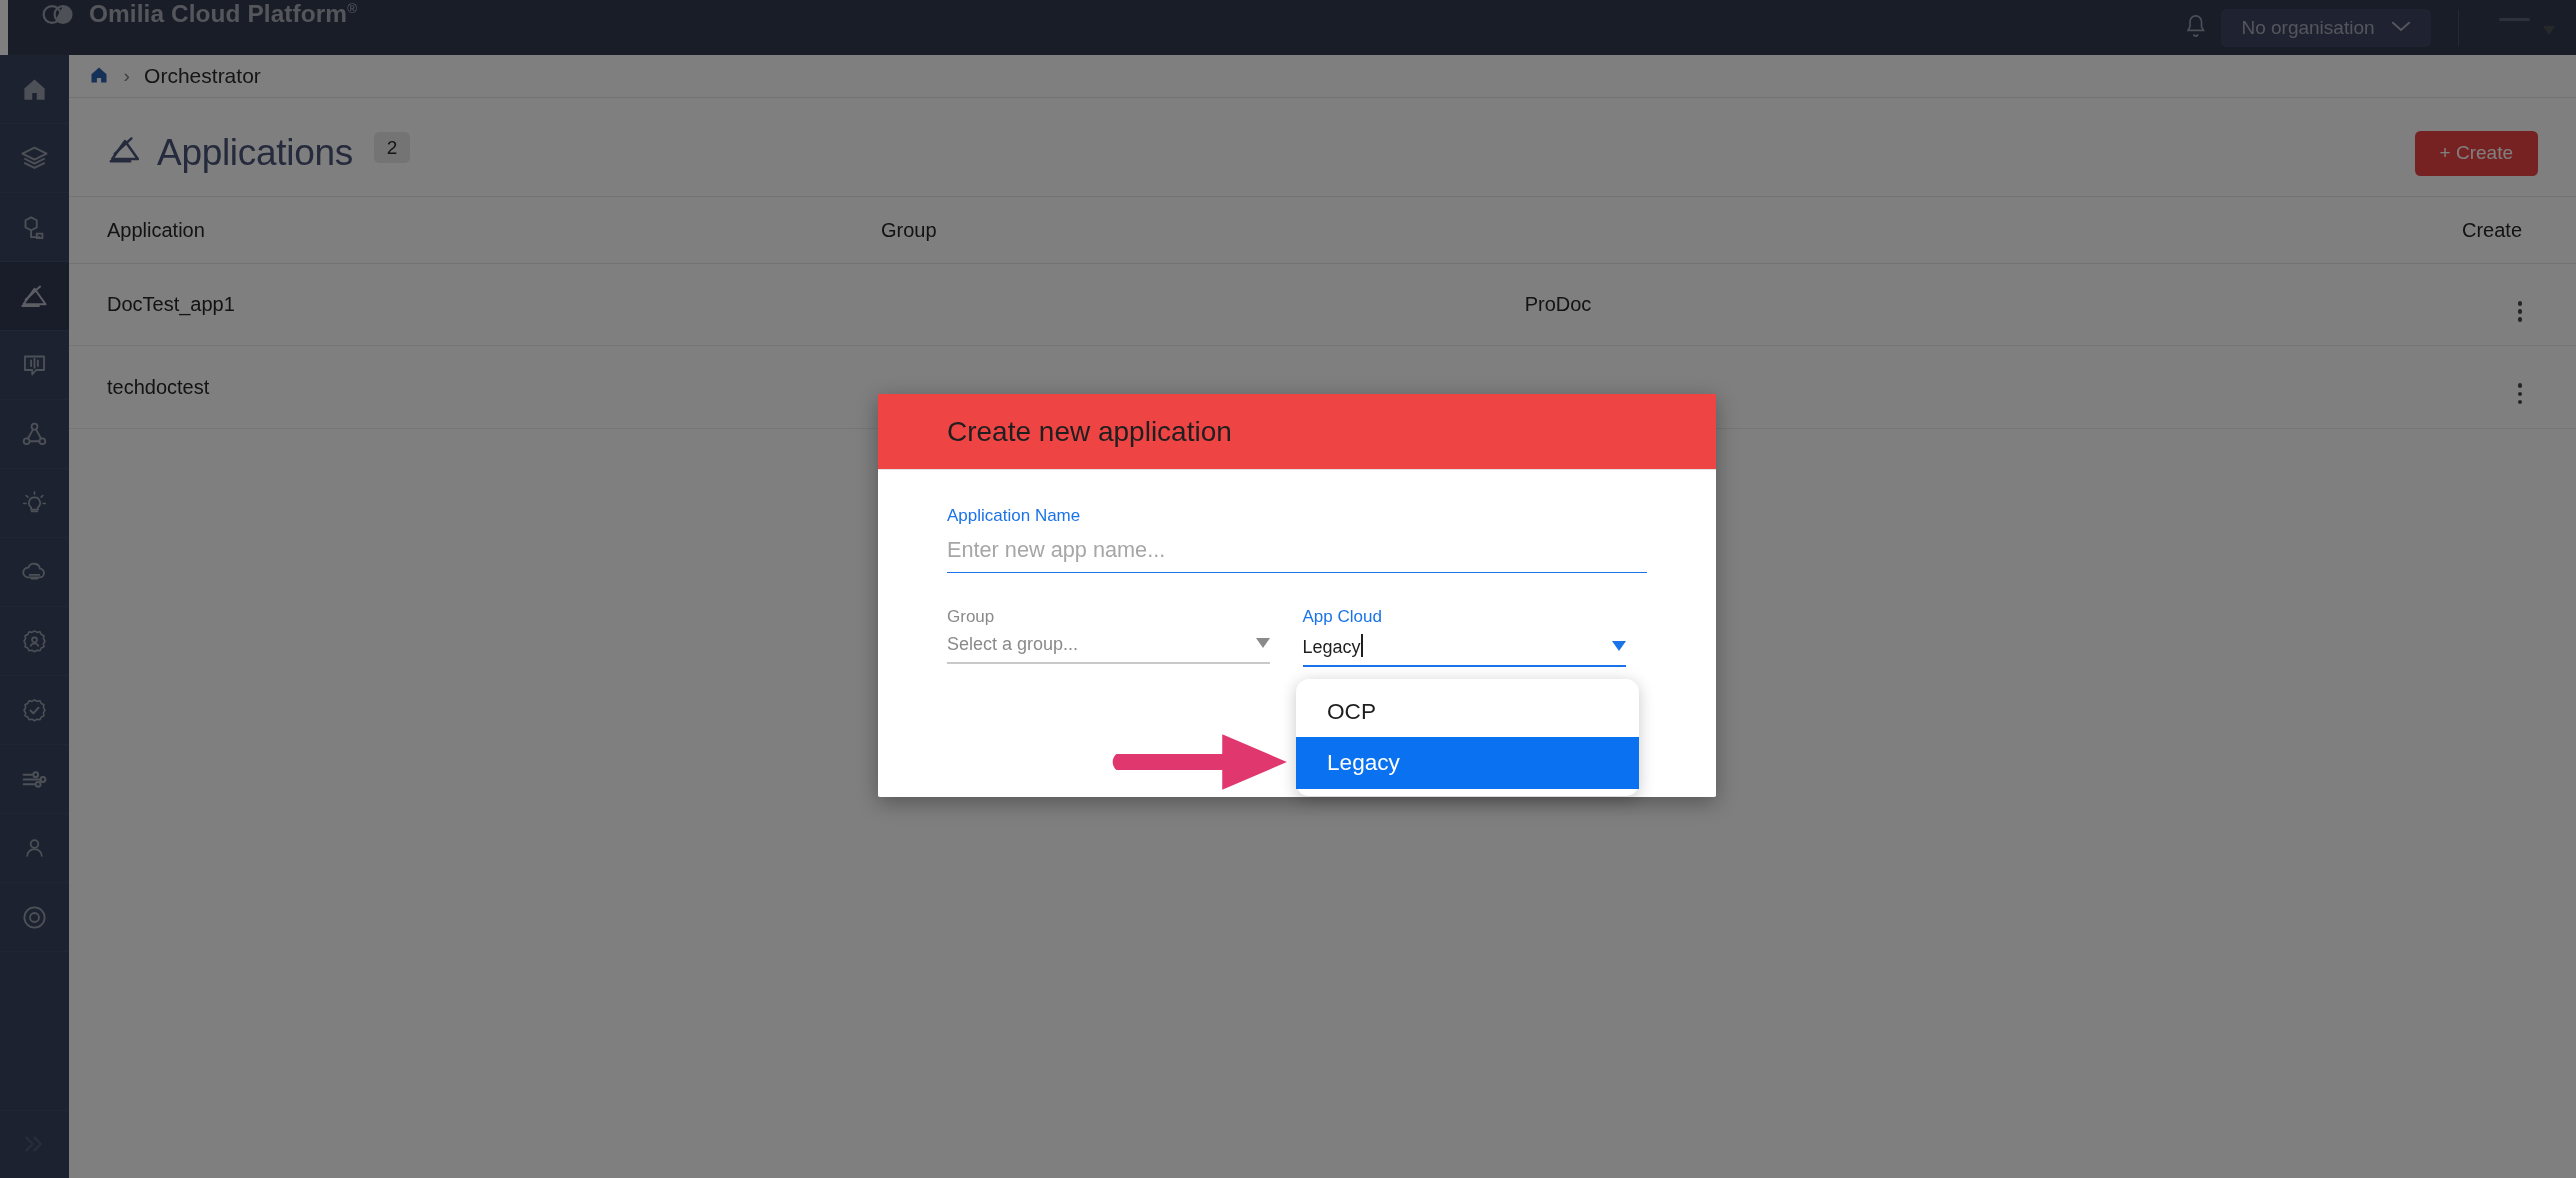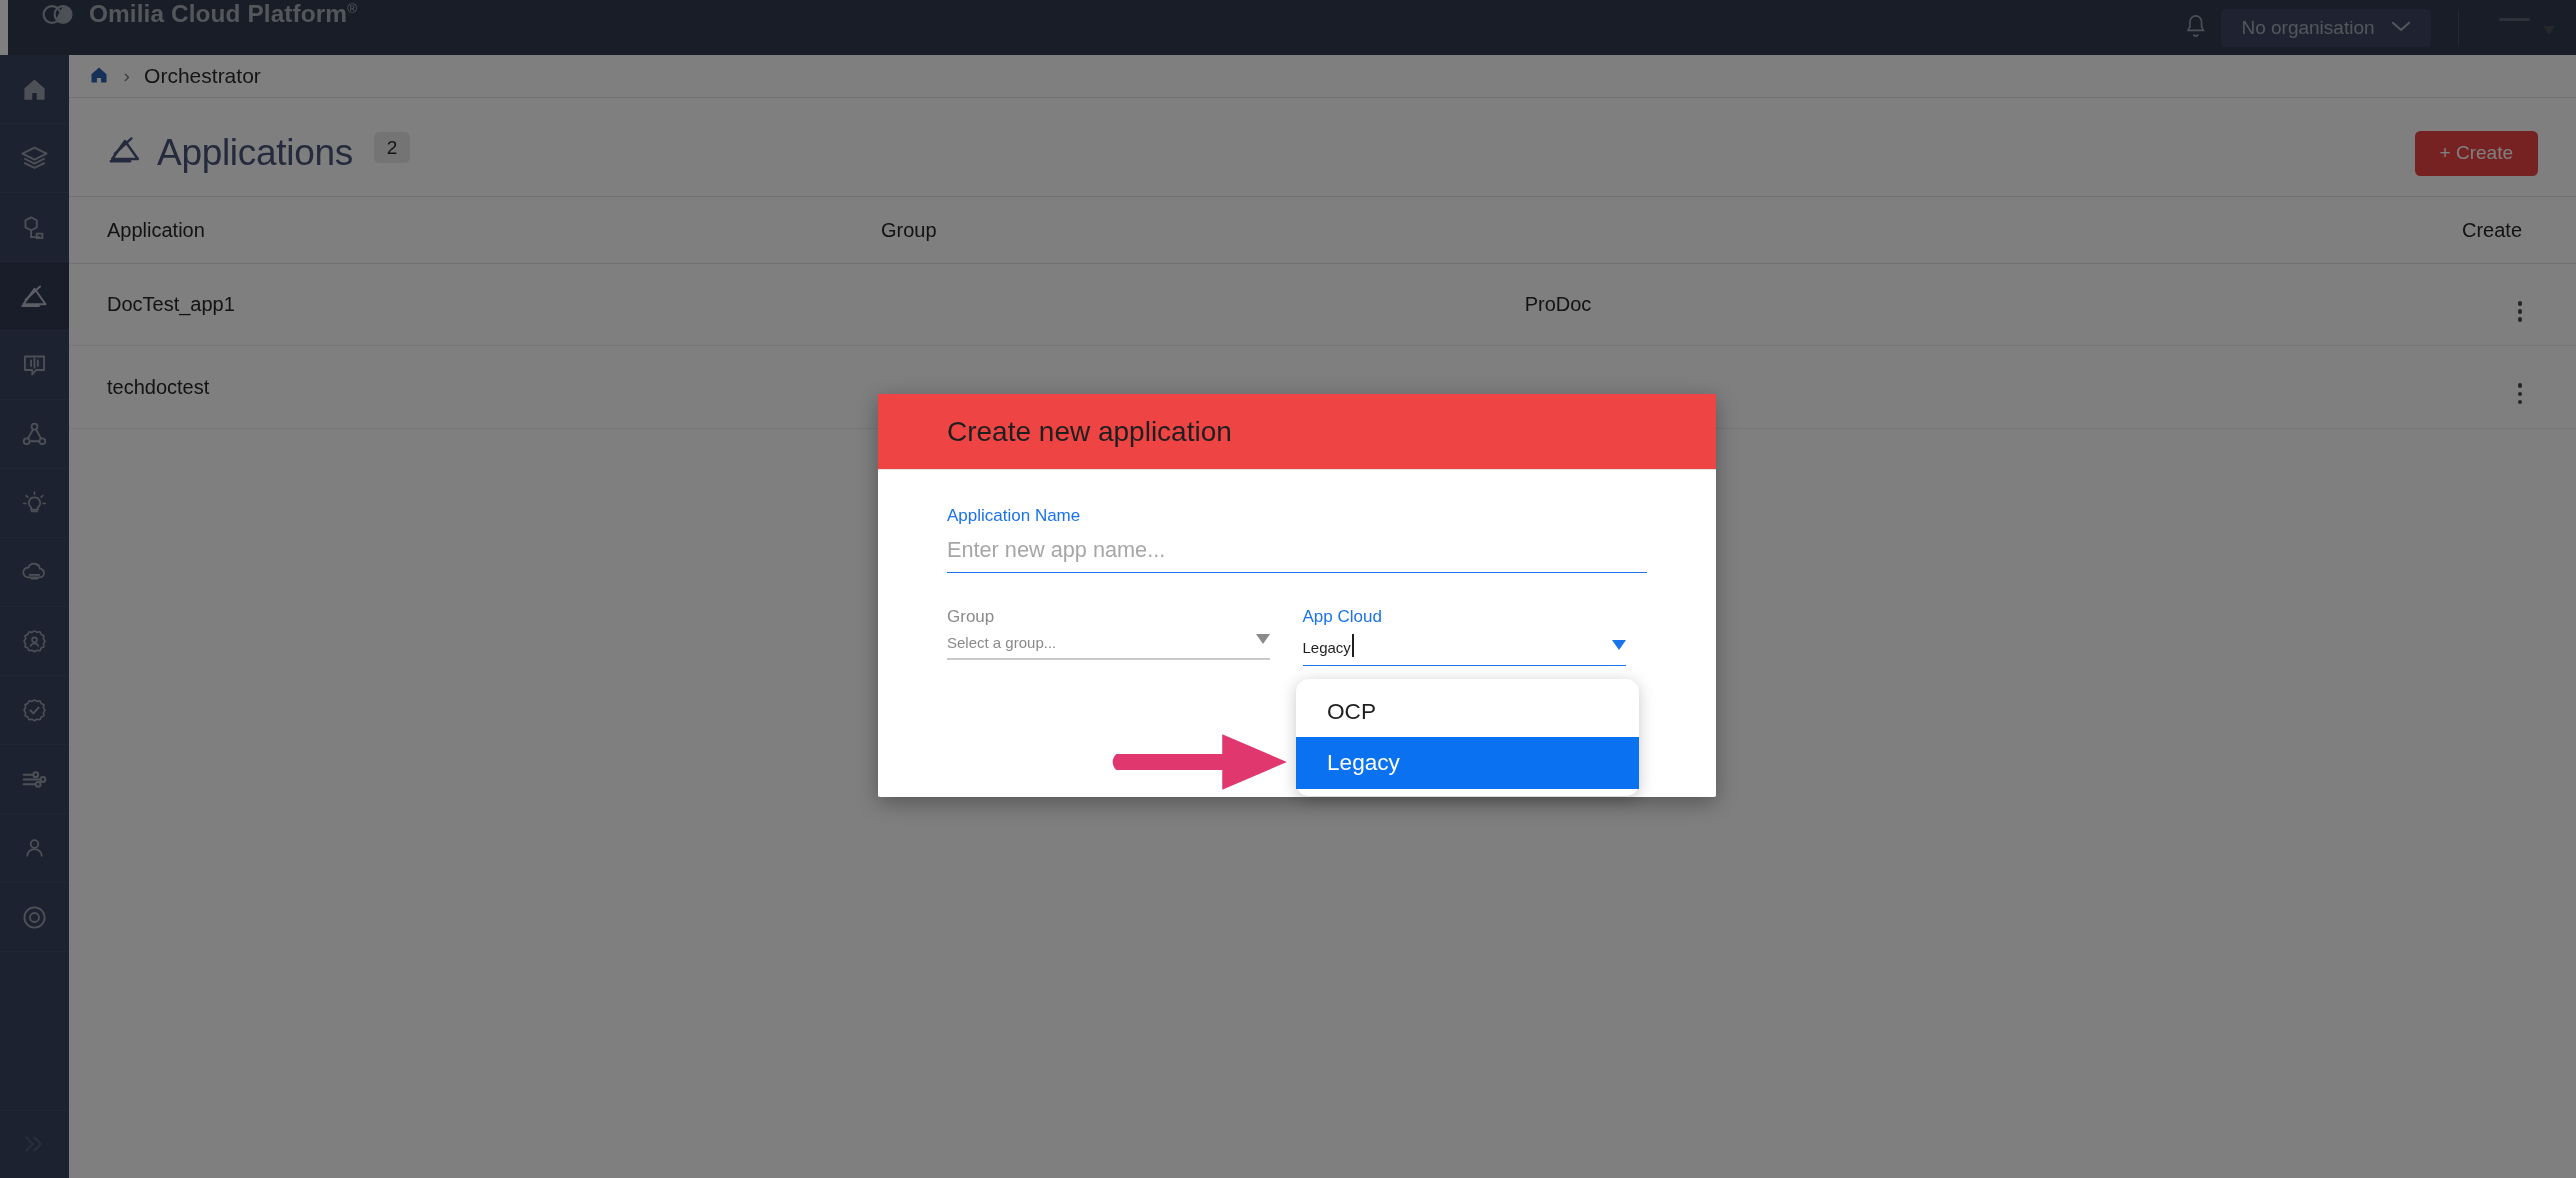--- a/index.html
+++ b/index.html
@@ -227,21 +227,21 @@
     display: flex; gap: 32.5px;
     margin-top: 34px;
   }
   .row-two .field { width: 323px; }
 
   .select-box {
     position: relative;
     display: flex; align-items: flex-end;
   }
   .select-value {
-    font-size: 15px; color: #1f1f1f;
+    font-size: 18px; color: #1f1f1f;
     padding-bottom: 9px; flex: 1;
     white-space: nowrap;
   }
   .select-value.placeholder { color: #8a8a8a; }
   .caret {
     width: 0; height: 0;
     border-left: 7.2px solid transparent;
     border-right: 7.2px solid transparent;
     border-top: 10px solid #8a8a8a;
     margin-bottom: 16.2px;

